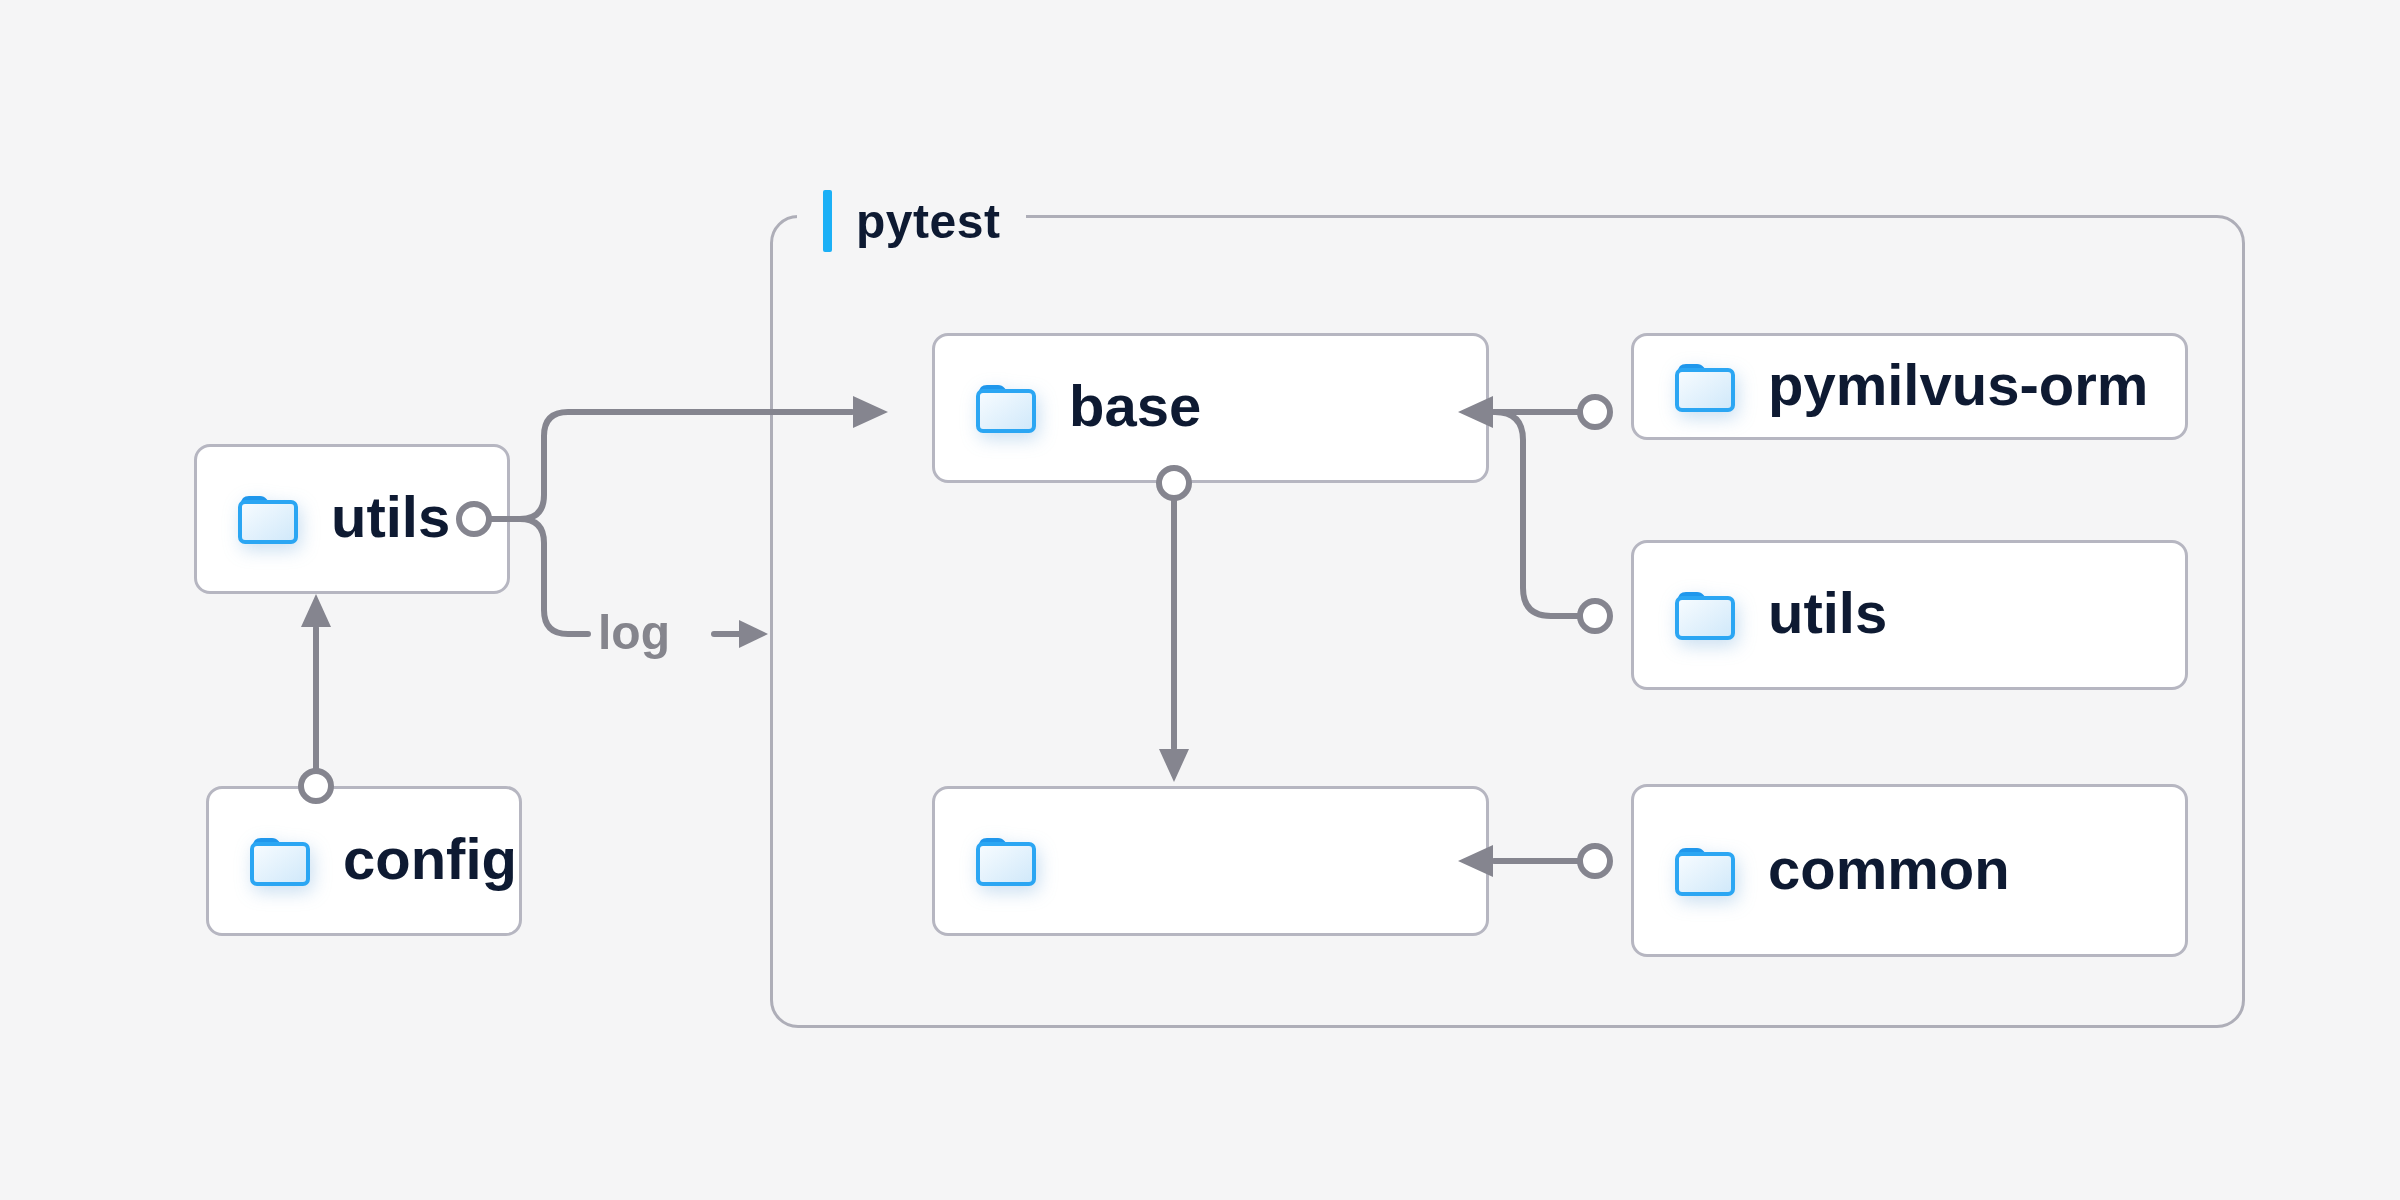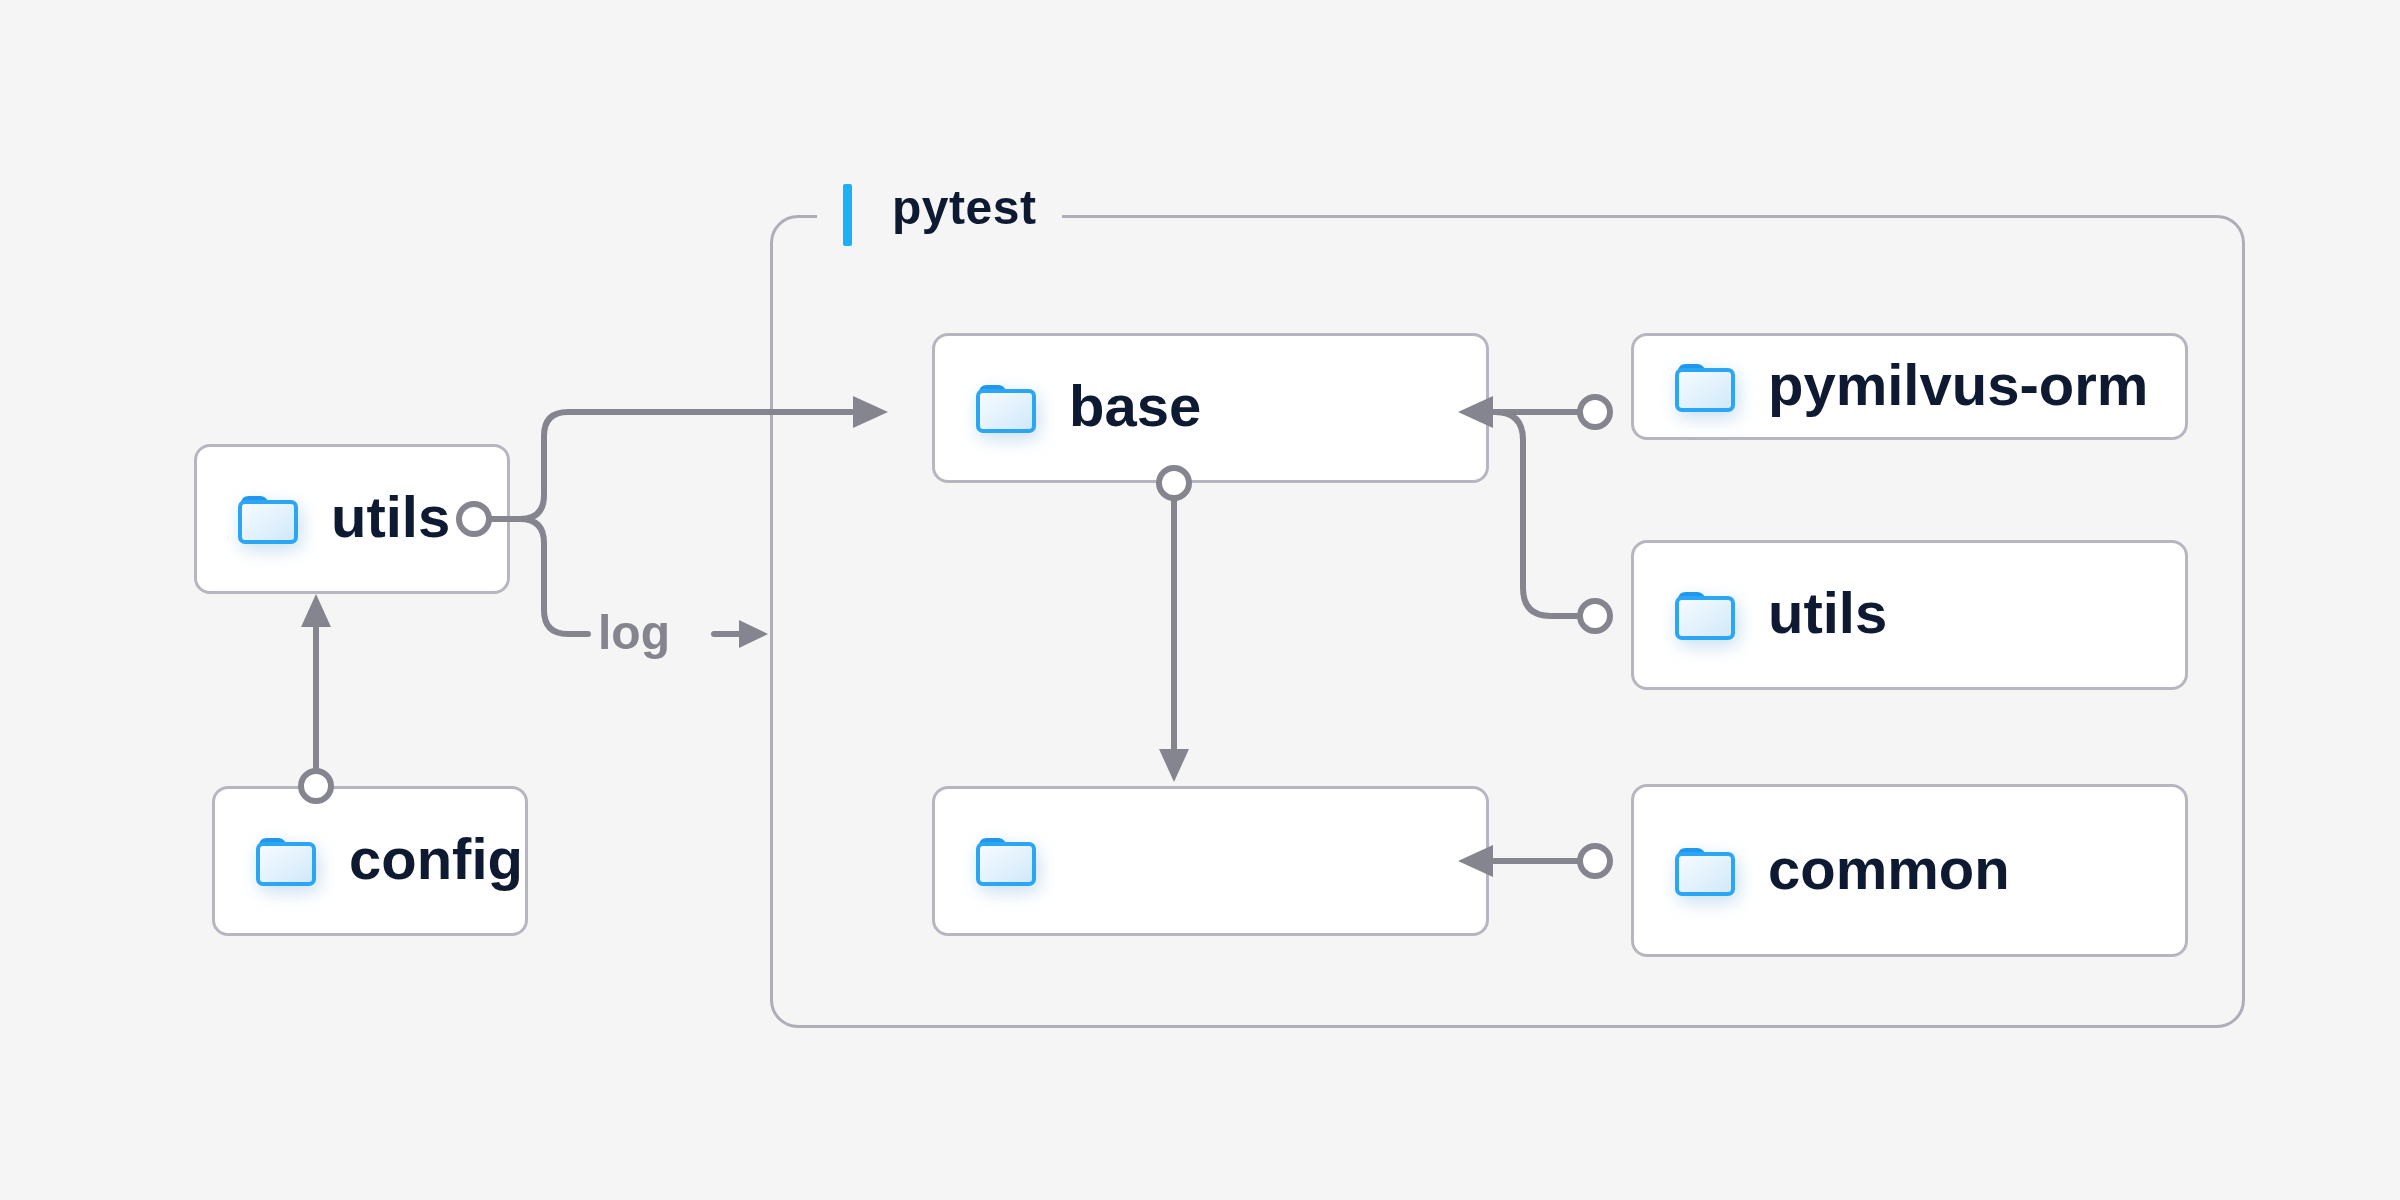--- a/index.html
+++ b/index.html
@@ -18,22 +18,22 @@
   body{background:var(--background);font-family:"Liberation Sans",sans-serif;}
   .canvas{position:relative;width:2400px;height:1200px;background:var(--background);overflow:hidden;}
 
   
   .container-box{
     position:absolute;left:770px;top:215px;width:1475px;height:813px;
     border:3px solid var(--container-border);border-radius:28px;
     box-sizing:border-box;background:transparent;
   }
   .container-label{
-    position:absolute;left:44px;top:-34px;height:68px;
-    display:flex;align-items:flex-start;gap:40px;
+    position:absolute;left:24px;top:-34px;height:68px;
+    display:flex;align-items:flex-end;gap:24px;
     background:var(--background);padding:0 26px;
   }
   .accent-bar{width:9px;height:62px;background:var(--accent-bar);border-radius:2px;}
   .container-label-text{
     font-size:48px;font-weight:700;color:var(--label-text);letter-spacing:0.5px;line-height:1;
     padding-bottom:6px;
   }
 
   
   .node{
@@ -84,21 +84,21 @@
   <div class="node" style="left:158px;top:444px;width:316px;height:150px">
     <span class="folder-icon">
       <svg class="folder-svg" width="66" height="54" viewBox="0 0 66 54">
         <path d="M6 12 Q6 4 14 4 H25 Q29 4 31.5 7 L37 13 Z" fill="var(--folder-tab)"></path>
         <rect x="5" y="10" width="56" height="40" rx="5" fill="url(#folderGrad)" stroke="var(--folder-stroke)" stroke-width="4"></rect>
       </svg>
     </span>
     <span class="node-label">utils</span>
   </div>
 
-  <div class="node" style="left:176px;top:786px;width:316px;height:150px">
+  <div class="node" style="left:170px;top:786px;width:316px;height:150px">
     <span class="folder-icon">
       <svg class="folder-svg" width="66" height="54" viewBox="0 0 66 54">
         <path d="M6 12 Q6 4 14 4 H25 Q29 4 31.5 7 L37 13 Z" fill="var(--folder-tab)"></path>
         <rect x="5" y="10" width="56" height="40" rx="5" fill="url(#folderGrad)" stroke="var(--folder-stroke)" stroke-width="4"></rect>
       </svg>
     </span>
     <span class="node-label">config</span>
   </div>
 
   <div class="node" style="left:896px;top:333px;width:557px;height:150px">

